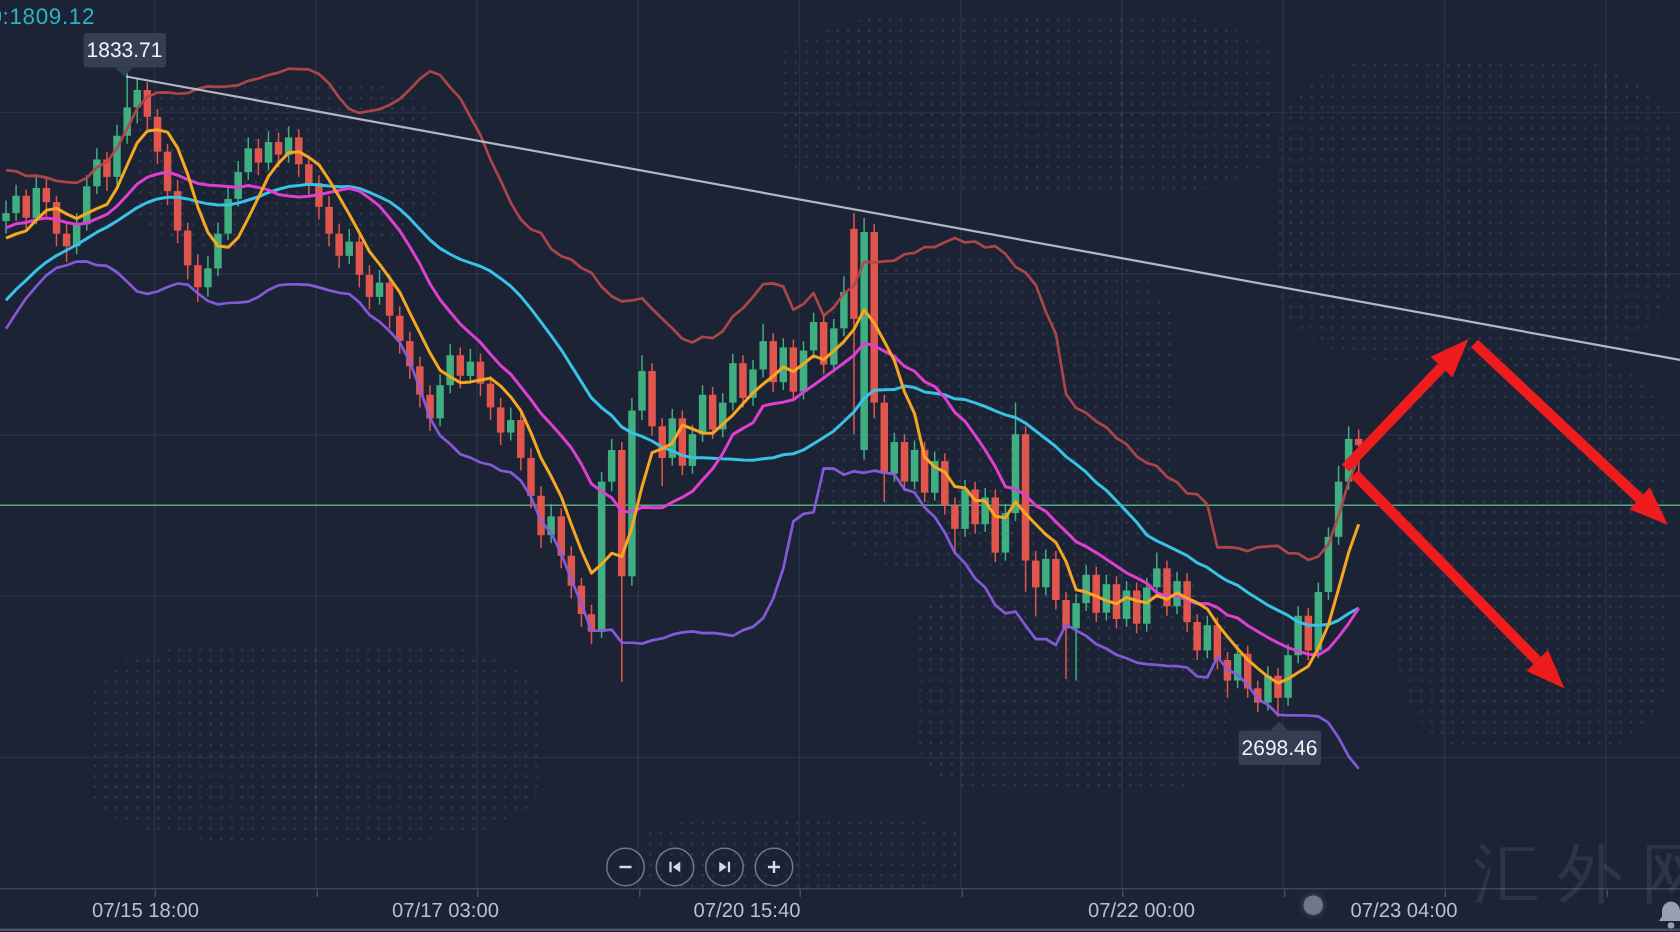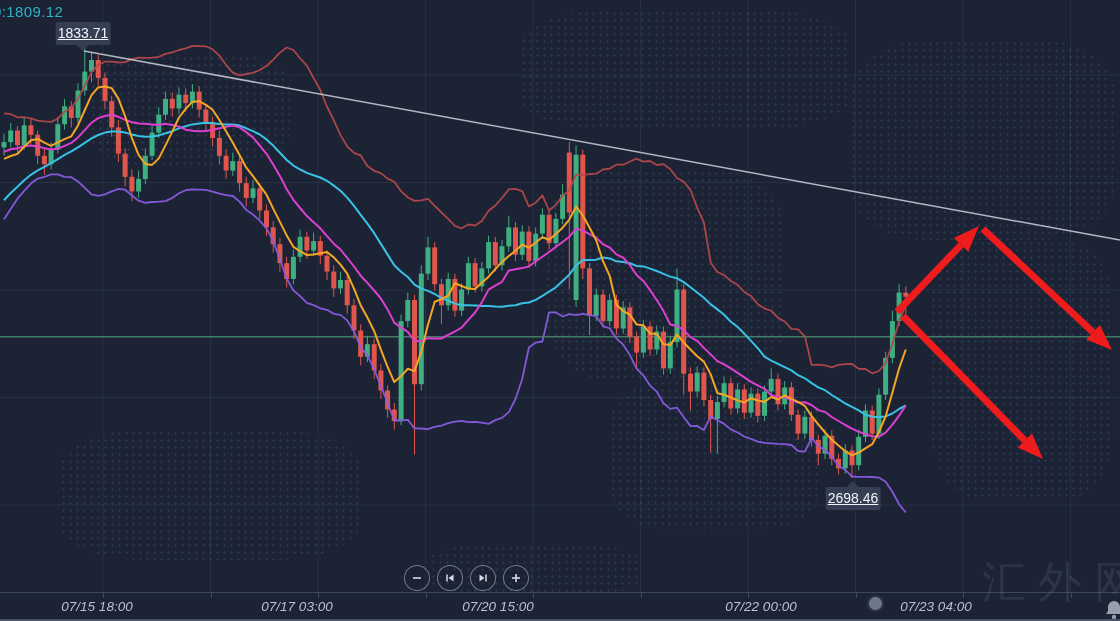--- a/index.html
+++ b/index.html
@@ -4,32 +4,32 @@
 <style>
   html,body{margin:0;padding:0;background:#10151f;}
   #app{position:relative;width:1120px;height:621px;background:#1b2335;overflow:hidden;
        font-family:"Liberation Sans",sans-serif;}
   #chart-svg{position:absolute;left:0;top:0;}
   .dots{position:absolute;border-radius:28%;opacity:.55;pointer-events:none;
         background-image:radial-gradient(rgba(122,142,188,.30) 1px,transparent 1.25px);
         background-size:7px 7px;}
   #ohlc-readout{position:absolute;left:-7px;top:3px;color:#2ab3c4;font-size:15px;letter-spacing:.4px;}
   .callout{position:absolute;transform:translateX(-50%);background:#353e53;color:#f2f4f9;
-           font-size:14px;line-height:21px;padding:1px 2px;border-radius:2px;white-space:nowrap;text-decoration:underline;}
+           font-size:14px;line-height:21px;padding:1px 2px;border-radius:2px;white-space:nowrap;}
   .callout.point-down::after{content:"";position:absolute;left:50%;top:100%;transform:translateX(-50%);
            border:6px solid transparent;border-top-color:#353e53;}
   .callout.point-up::before{content:"";position:absolute;left:50%;bottom:100%;transform:translateX(-50%);
            border:6px solid transparent;border-bottom-color:#353e53;}
   #toolbar{position:absolute;left:404px;top:565px;display:flex;gap:7px;}
   .ctl{width:26px;height:26px;border-radius:50%;border:1.5px solid rgba(198,207,224,.5);
        background:rgba(27,34,53,.35);display:flex;align-items:center;justify-content:center;
        color:#d6dbe5;box-sizing:border-box;cursor:pointer;padding:0;}
   .ctl svg{display:block;}
   #time-axis{position:absolute;left:0;top:592px;width:1120px;height:29px;
-             border-top:1px solid rgba(135,155,190,.30);font-style:italic;}
+             border-top:1px solid rgba(135,155,190,.30);}
   .t-label{position:absolute;top:6px;transform:translateX(-50%);color:#b9c0ce;font-size:13.5px;white-space:nowrap;}
   .t-tick{position:absolute;top:0;width:1px;height:5px;background:rgba(135,155,190,.35);}
   #marker-dot{position:absolute;width:13px;height:13px;border-radius:50%;background:#7e8799;
               box-shadow:0 0 4px rgba(160,170,190,.5);opacity:.85;}
   #watermark{position:absolute;left:982px;top:553px;font-size:44px;letter-spacing:12px;
              color:rgba(200,210,230,.10);font-family:"Liberation Serif",serif;white-space:nowrap;}
   #bell{position:absolute;left:1105px;top:600px;color:#98a0b0;}
   #bottom-strip{position:absolute;left:0;top:619px;width:1120px;height:2px;background:#4a5368;}
 </style>
 </head>
@@ -380,21 +380,21 @@
         <line x1="6" y1="2" x2="6" y2="10" stroke="currentColor" stroke-width="1.6"></line>
       </svg>
     </button>
   </div>
 
   <div id="watermark">汇外网</div>
 
   <div id="time-axis">
       <span class="t-label" style="left: 97px;">07/15 18:00</span>
       <span class="t-label" style="left: 297px;">07/17 03:00</span>
-      <span class="t-label" style="left: 498px;">07/20 15:00</span>
+      <span class="t-label" style="left: 498px;">07/20 15:40</span>
       <span class="t-label" style="left: 737px; margin-left: 24px;">07/22 00:00</span>
       <span class="t-label" style="left: 936px;">07/23 04:00</span>
       <span class="t-tick" style="left: 103px;"></span>
       <span class="t-tick" style="left: 210.5px;"></span>
       <span class="t-tick" style="left: 318px;"></span>
       <span class="t-tick" style="left: 425.5px;"></span>
       <span class="t-tick" style="left: 533px;"></span>
       <span class="t-tick" style="left: 640.5px;"></span>
       <span class="t-tick" style="left: 748px;"></span>
       <span class="t-tick" style="left: 855.5px;"></span>

